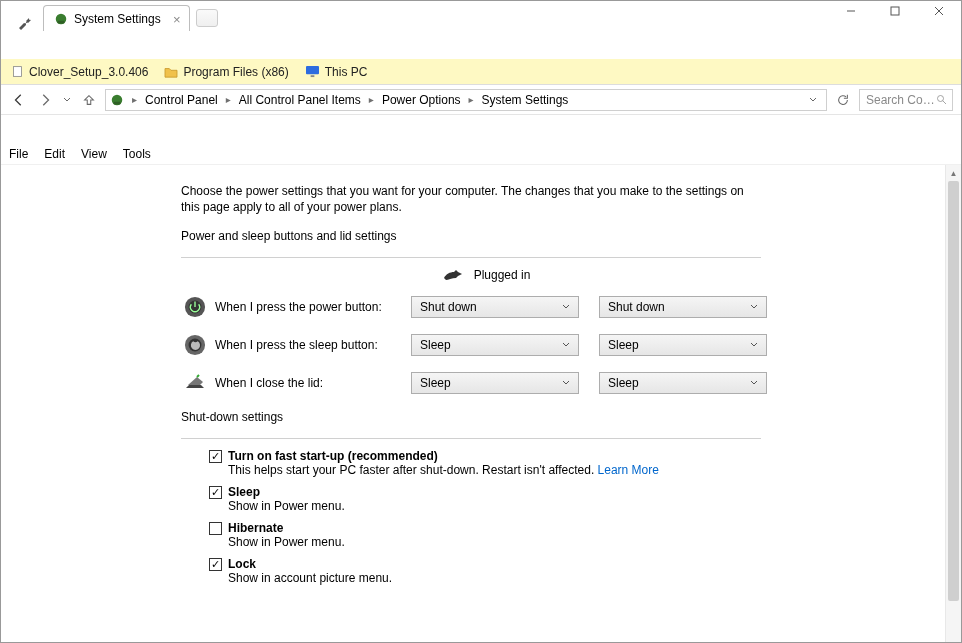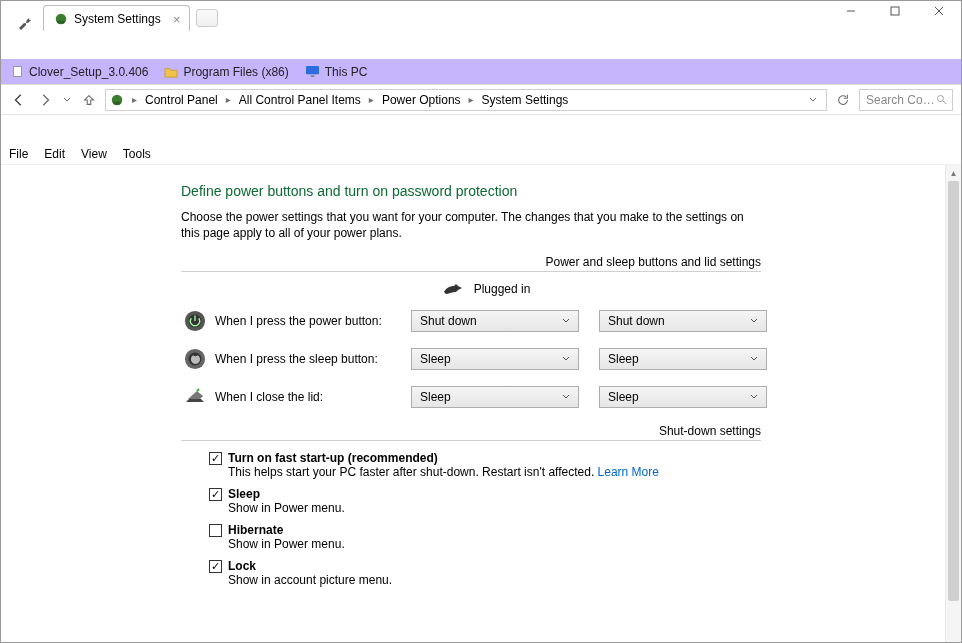--- a/index.html
+++ b/index.html
@@ -62,21 +62,21 @@
     align-self: center;
   }
   
   .bookmarkbar {
     margin-top: 30px;
     height: 26px;
     display: flex; align-items: center;
     padding: 0 10px;
     gap: 16px;
     border-bottom: 1px solid #ddd;
-    background: #c4b5fd;
+    background: #fef9c3;
   }
   .bm-item { display: flex; align-items: center; gap: 5px; color: #222; }
   .folder-icon { color: #e8b94d; }
   .monitor-icon { color: #2d6cdf; }
   
   .navbar {
     height: 30px;
     display: flex; align-items: center;
     padding: 0 8px;
     gap: 6px;
@@ -145,23 +145,22 @@
   }
   h1.heading { color: #0b6b33; }
   .heading { color: #0a6b2e; }
   .heading { color: #0b6a2c; }
   .heading { color: #075a99; } 
   .heading { color: #0c599a; }
   .heading { color: #0a5a99; }
   p.desc { margin: 0 0 14px 0; max-width: 580px; line-height: 1.35; }
   .section-title {
     border-bottom: 1px solid #d0d0d0;
-    padding-bottom: 2px; margin-bottom: 10px;
+    padding-bottom: 14px; margin-bottom: 10px;
     max-width: 580px;
-    text-align: right;
   }
   .col-headers {
     display: flex; margin-left: 230px; gap: 60px; margin-bottom: 14px;
     align-items: center;
   }
   .col-headers .col { display: flex; align-items: center; gap: 8px; width: 150px; justify-content: center; }
   .setting-row {
     display: flex; align-items: center;
     margin-bottom: 16px;
   }
@@ -339,21 +338,20 @@
 
 <div class="menubar">
   <span>File</span>
   <span>Edit</span>
   <span>View</span>
   <span>Tools</span>
 </div>
 
 <div class="content-wrap">
   <div class="content-scroll">
-    <h1 class="heading">Define power buttons and turn on password protection</h1>
     <p class="desc">Choose the power settings that you want for your computer. The changes that you make to the settings on this page apply to all of your power plans.</p>
 
     <div class="section-title">Power and sleep buttons and lid settings</div>
 
     <div class="col-headers">
       <div class="col">
         <span>
           <svg width="24" height="14" viewBox="0 0 24 14">
               <path d="M2 10c2-4 6-6 10-6l2-2 2 2 4 2-4 2-2 2c-4 0-8 2-10 2z" fill="#333"></path>
             </svg>

